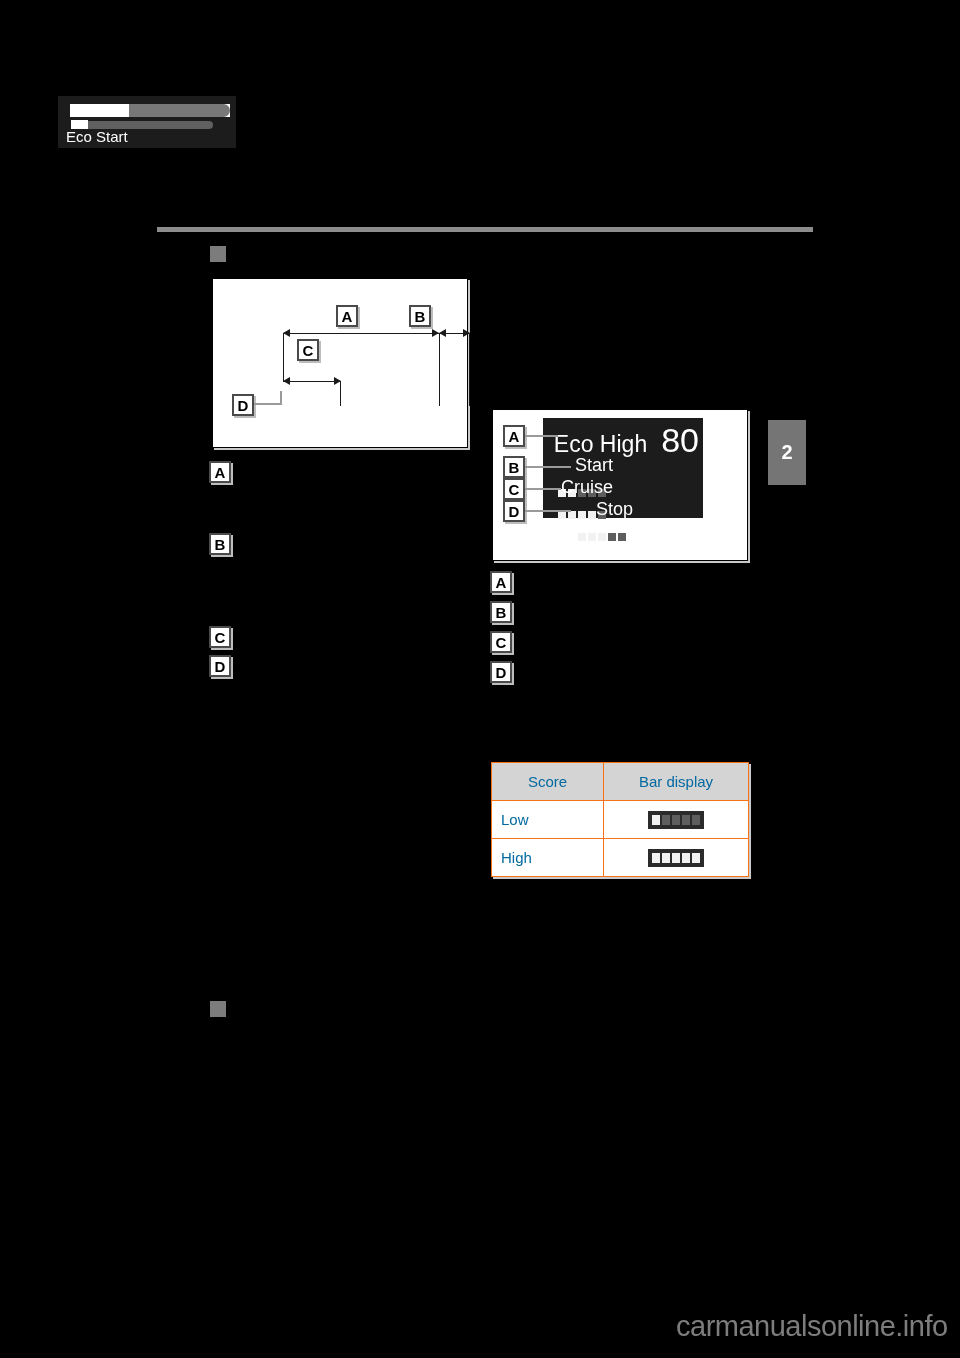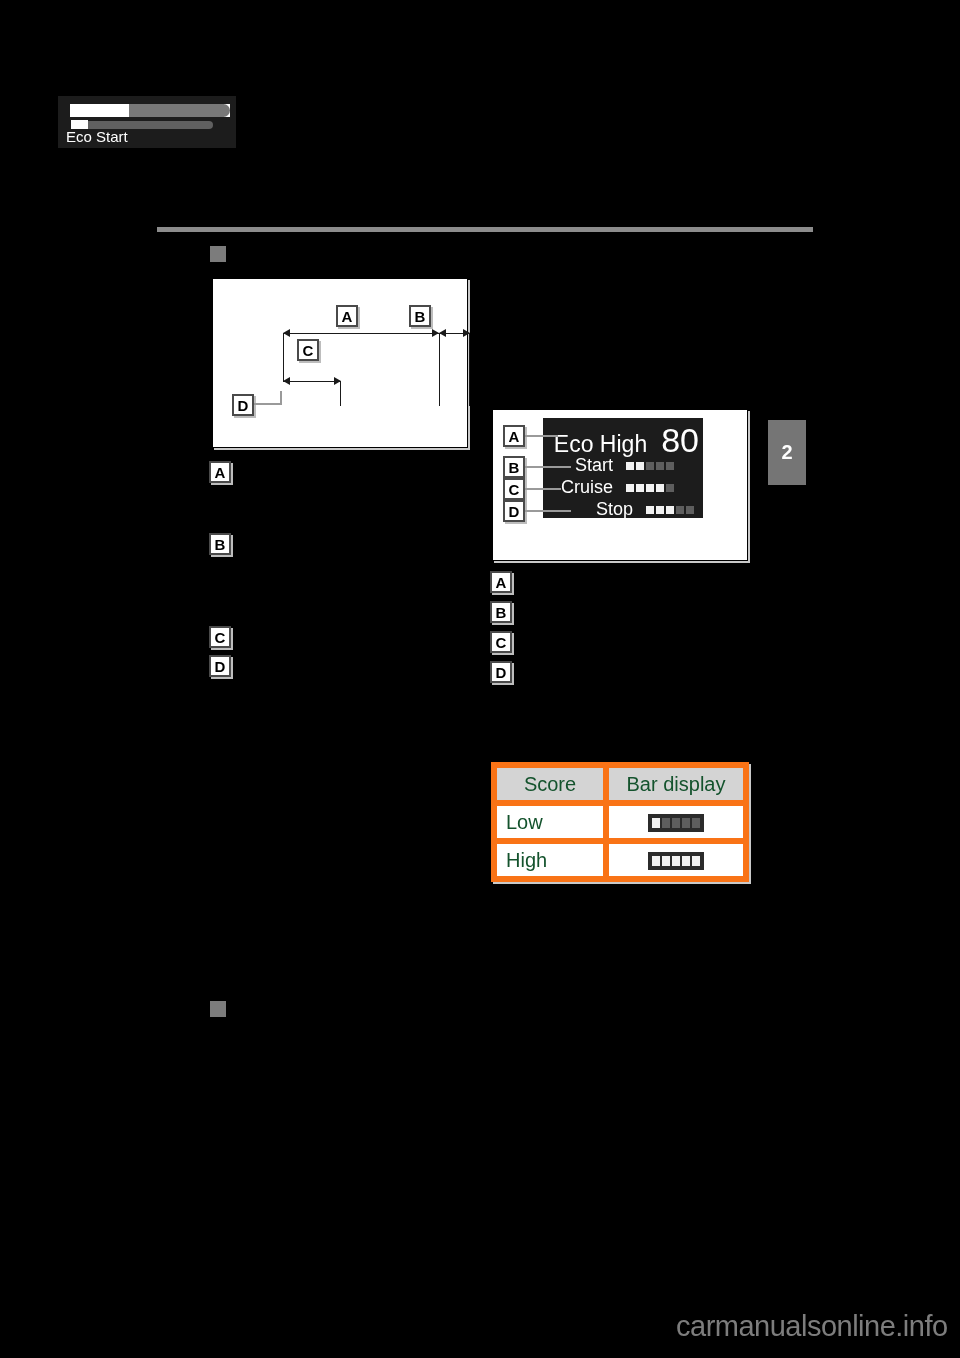--- a/index.html
+++ b/index.html
@@ -203,20 +203,21 @@
   }
   .f2-title .score-num { font-size: 34px; }
   .f2-row {
     position: absolute;
     display: flex;
     align-items: center;
     gap: 13px;
     font-size: 18px;
     color: #ffffff;
     font-family: "Liberation Sans", sans-serif;
+    flex-direction: column;
   }
   .f2-row .label {
     width: 62px;
     text-align: right;
   }
   .f2-seg-group { display: flex; gap: 2px; }
   .f2-seg {
     width: 8px;
     height: 8px;
   }
@@ -234,23 +235,23 @@
   .score-table {
     position: absolute;
     left: 491px;
     top: 762px;
     width: 258px;
     border-collapse: collapse;
     background: #ffffff;
     box-shadow: 2px 2px 0 #c9c9c9;
   }
   .score-table th, .score-table td {
-    border: 6px solid #f97316;
-    font-size: 20px;
-    color: #14532d;
+    border: 1px solid #f97316;
+    font-size: 15px;
+    color: #0369a1;
     font-family: "Liberation Sans", sans-serif;
     font-weight: normal;
     height: 38px;
     box-sizing: border-box;
   }
   .score-table th {
     background: #d4d4d4;
     text-align: center;
   }
   .score-table td.label-cell {

